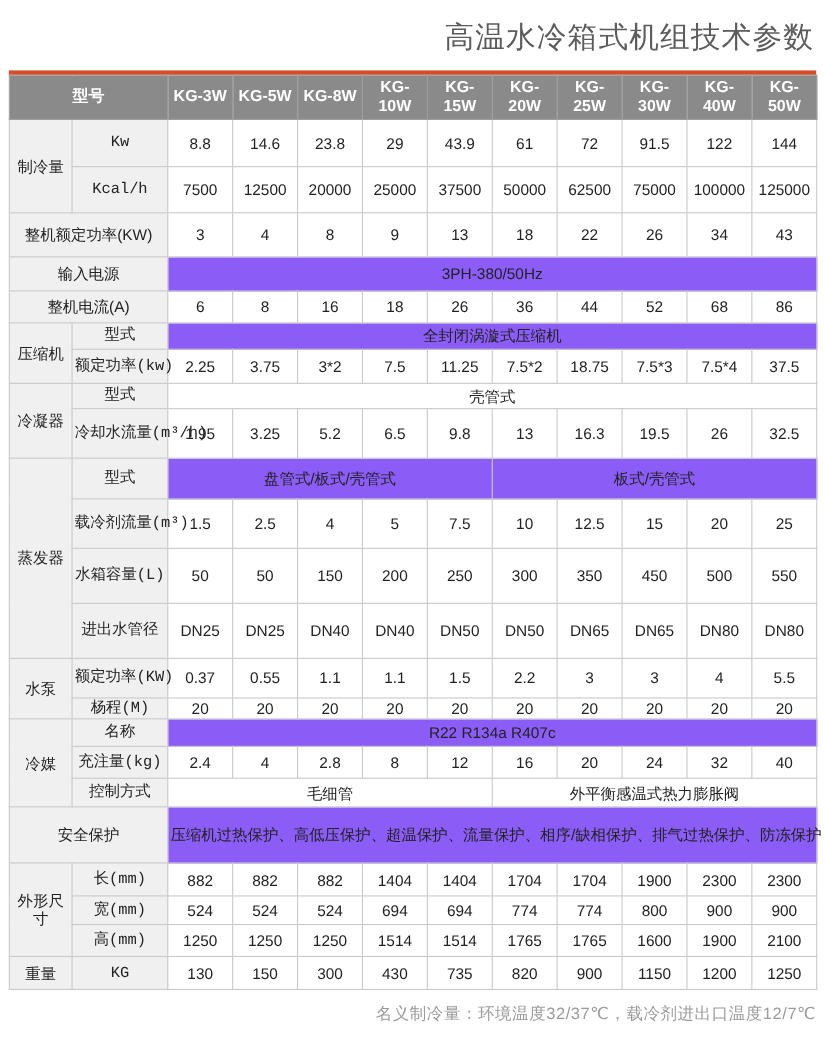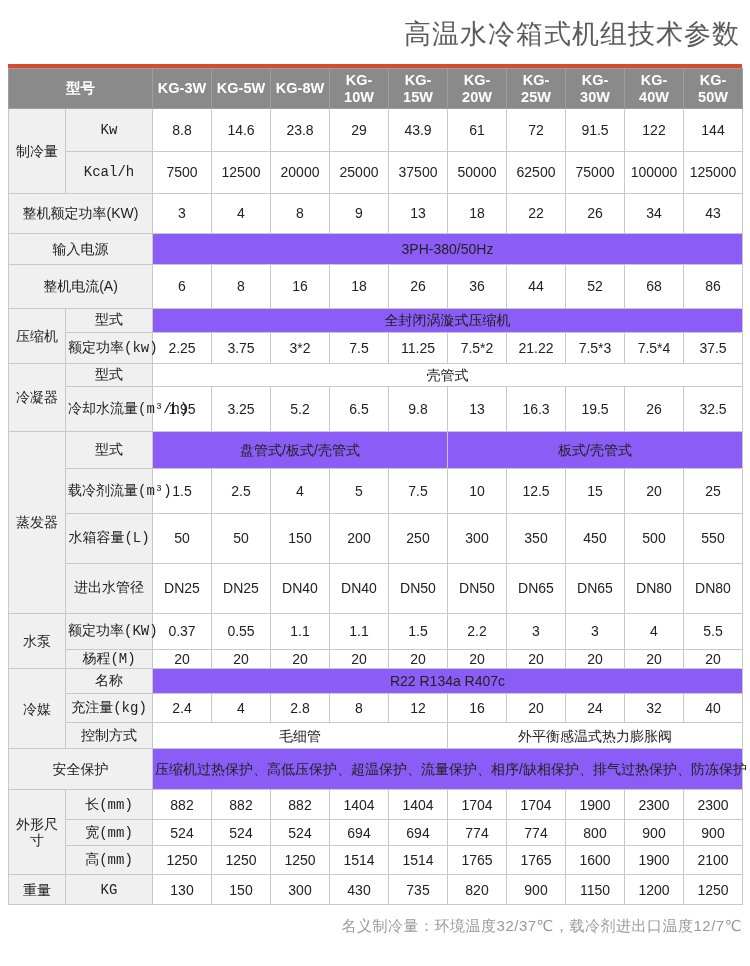--- a/index.html
+++ b/index.html
@@ -128,21 +128,21 @@
         <td>18</td>
         <td>22</td>
         <td>26</td>
         <td>34</td>
         <td>43</td>
       </tr>
     <tr style="height:31px">
       <td class="glabel" colspan="2">输入电源</td>
       <td colspan="10" class="stripe spanval">3PH-380/50Hz</td>
     </tr>
-    <tr style="height:44px">
+    <tr style="height:29px">
       <td class="glabel" colspan="2">整机电流(A)</td>
     <td>6</td>
         <td>8</td>
         <td>16</td>
         <td>18</td>
         <td>26</td>
         <td>36</td>
         <td>44</td>
         <td>52</td>
         <td>68</td>
@@ -154,21 +154,21 @@
       <td colspan="10" class="stripe spanval">全封闭涡漩式压缩机</td>
     </tr>
     <tr style="height:31px">
       <td class="slabel">额定功率(kw)</td>
     <td>2.25</td>
         <td>3.75</td>
         <td>3*2</td>
         <td>7.5</td>
         <td>11.25</td>
         <td>7.5*2</td>
-        <td>21.22</td>
+        <td>18.75</td>
         <td>7.5*3</td>
         <td>7.5*4</td>
         <td>37.5</td>
       </tr>
     <tr style="height:23px">
       <td class="glabel" rowspan="2">冷凝器</td>
       <td class="slabel">型式</td>
       <td colspan="10" class="spanval">壳管式</td>
     </tr>
     <tr style="height:45px">
@@ -272,21 +272,21 @@
         <td>20</td>
         <td>24</td>
         <td>32</td>
         <td>40</td>
       </tr>
     <tr style="height:26px">
       <td class="slabel">控制方式</td>
       <td colspan="5" class="spanval">毛细管</td>
       <td colspan="5" class="spanval">外平衡感温式热力膨胀阀</td>
     </tr>
-    <tr style="height:41px">
+    <tr style="height:51px">
       <td class="glabel" colspan="2">安全保护</td>
       <td colspan="10" class="stripe safety-val">压缩机过热保护、高低压保护、超温保护、流量保护、相序/缺相保护、排气过热保护、防冻保护</td>
     </tr>
     <tr style="height:30px">
       <td class="glabel" rowspan="3">外形尺寸</td>
       <td class="slabel">长(mm)</td>
     <td>882</td>
         <td>882</td>
         <td>882</td>
         <td>1404</td>

